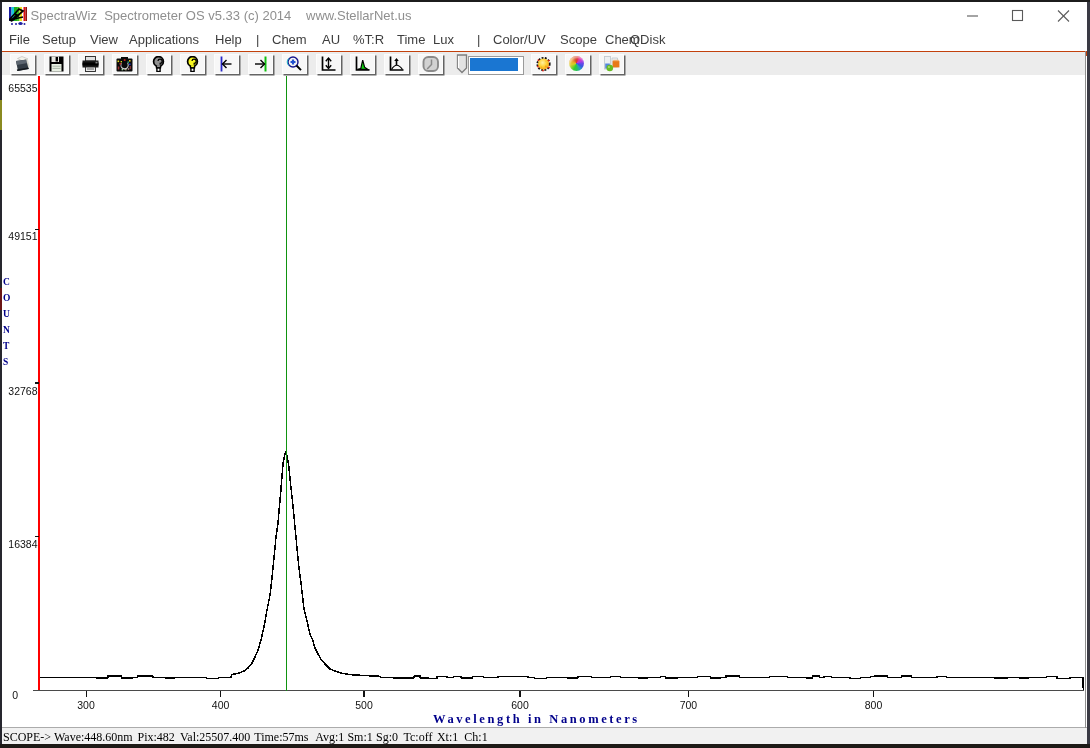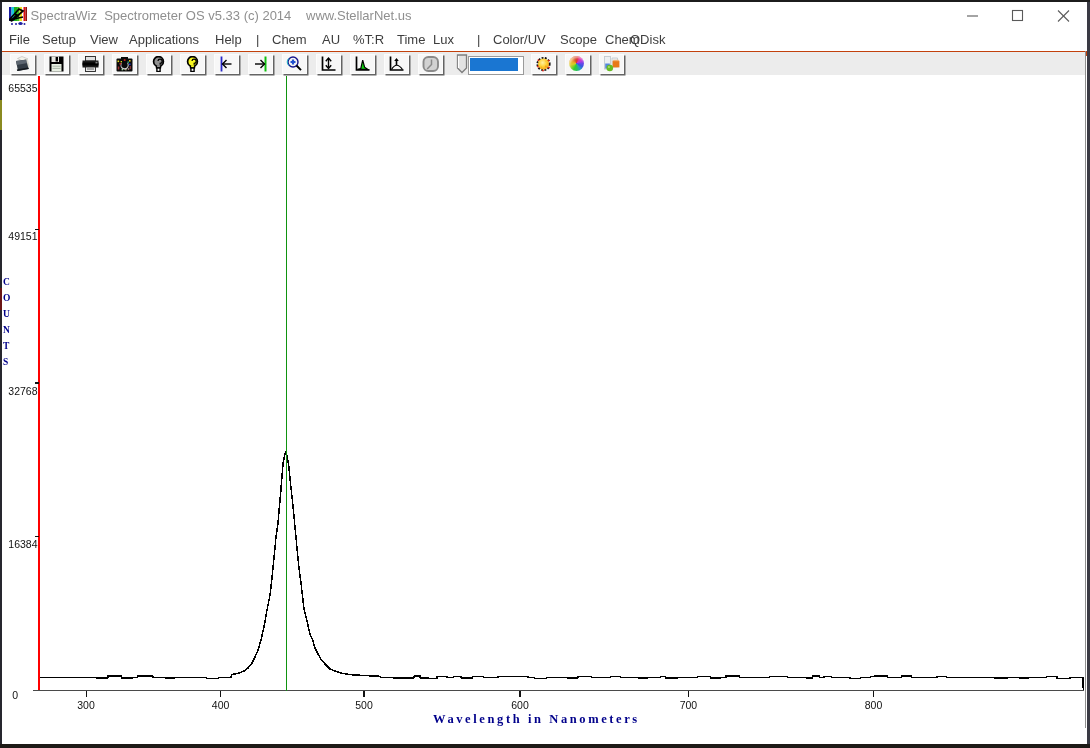--- a/index.html
+++ b/index.html
@@ -287,20 +287,33 @@
       <text x="3" y="285">C</text>
         <text x="3" y="301">O</text>
         <text x="3" y="317">U</text>
       <text x="3" y="333">N</text>
         <text x="3" y="349">T</text>
         <text x="3" y="365">S</text>
     </g>
     <text x="433" y="723" font-family="Liberation Serif, serif" font-size="12.5px" font-weight="bold" fill="#00008b" letter-spacing="2.6">Wavelength in Nanometers</text>
   </svg>
 
+  <div class="abs" id="statusbar">
+    <span class="st" style="left:1px">SCOPE-&gt;</span>
+    <span class="st" style="left:52px">Wave:448.60nm</span>
+    <span class="st" style="left:135.5px">Pix:482</span>
+    <span class="st" style="left:178px">Val:25507.400</span>
+    <span class="st" style="left:252.3px">Time:57ms</span>
+    <span class="st" style="left:313.2px">Avg:1</span>
+    <span class="st" style="left:345.4px">Sm:1</span>
+    <span class="st" style="left:374px">Sg:0</span>
+    <span class="st" style="left:401.5px">Tc:off</span>
+    <span class="st" style="left:434.9px">Xt:1</span>
+    <span class="st" style="left:462.3px">Ch:1</span>
+  </div>
 
   <div class="abs" style="left:0;top:744px;width:1090px;height:4px;background:#181512"></div>
   <div class="abs" style="left:60px;top:744px;width:8px;height:3px;background:#cfcfcf"></div>
   <div class="abs" style="left:275px;top:744px;width:10px;height:3px;background:#c8c8c8"></div>
   <div class="abs" style="left:700px;top:744px;width:8px;height:3px;background:#d0d0d0"></div>
 
   <div class="abs" id="edge-top"></div>
   <div class="abs" id="edge-left"></div>
   <div class="abs" style="left:0;top:100px;width:2px;height:30px;background:#8a8a20"></div>
   <div class="abs" style="left:0;top:288px;width:2px;height:22px;background:#6a1515"></div>

